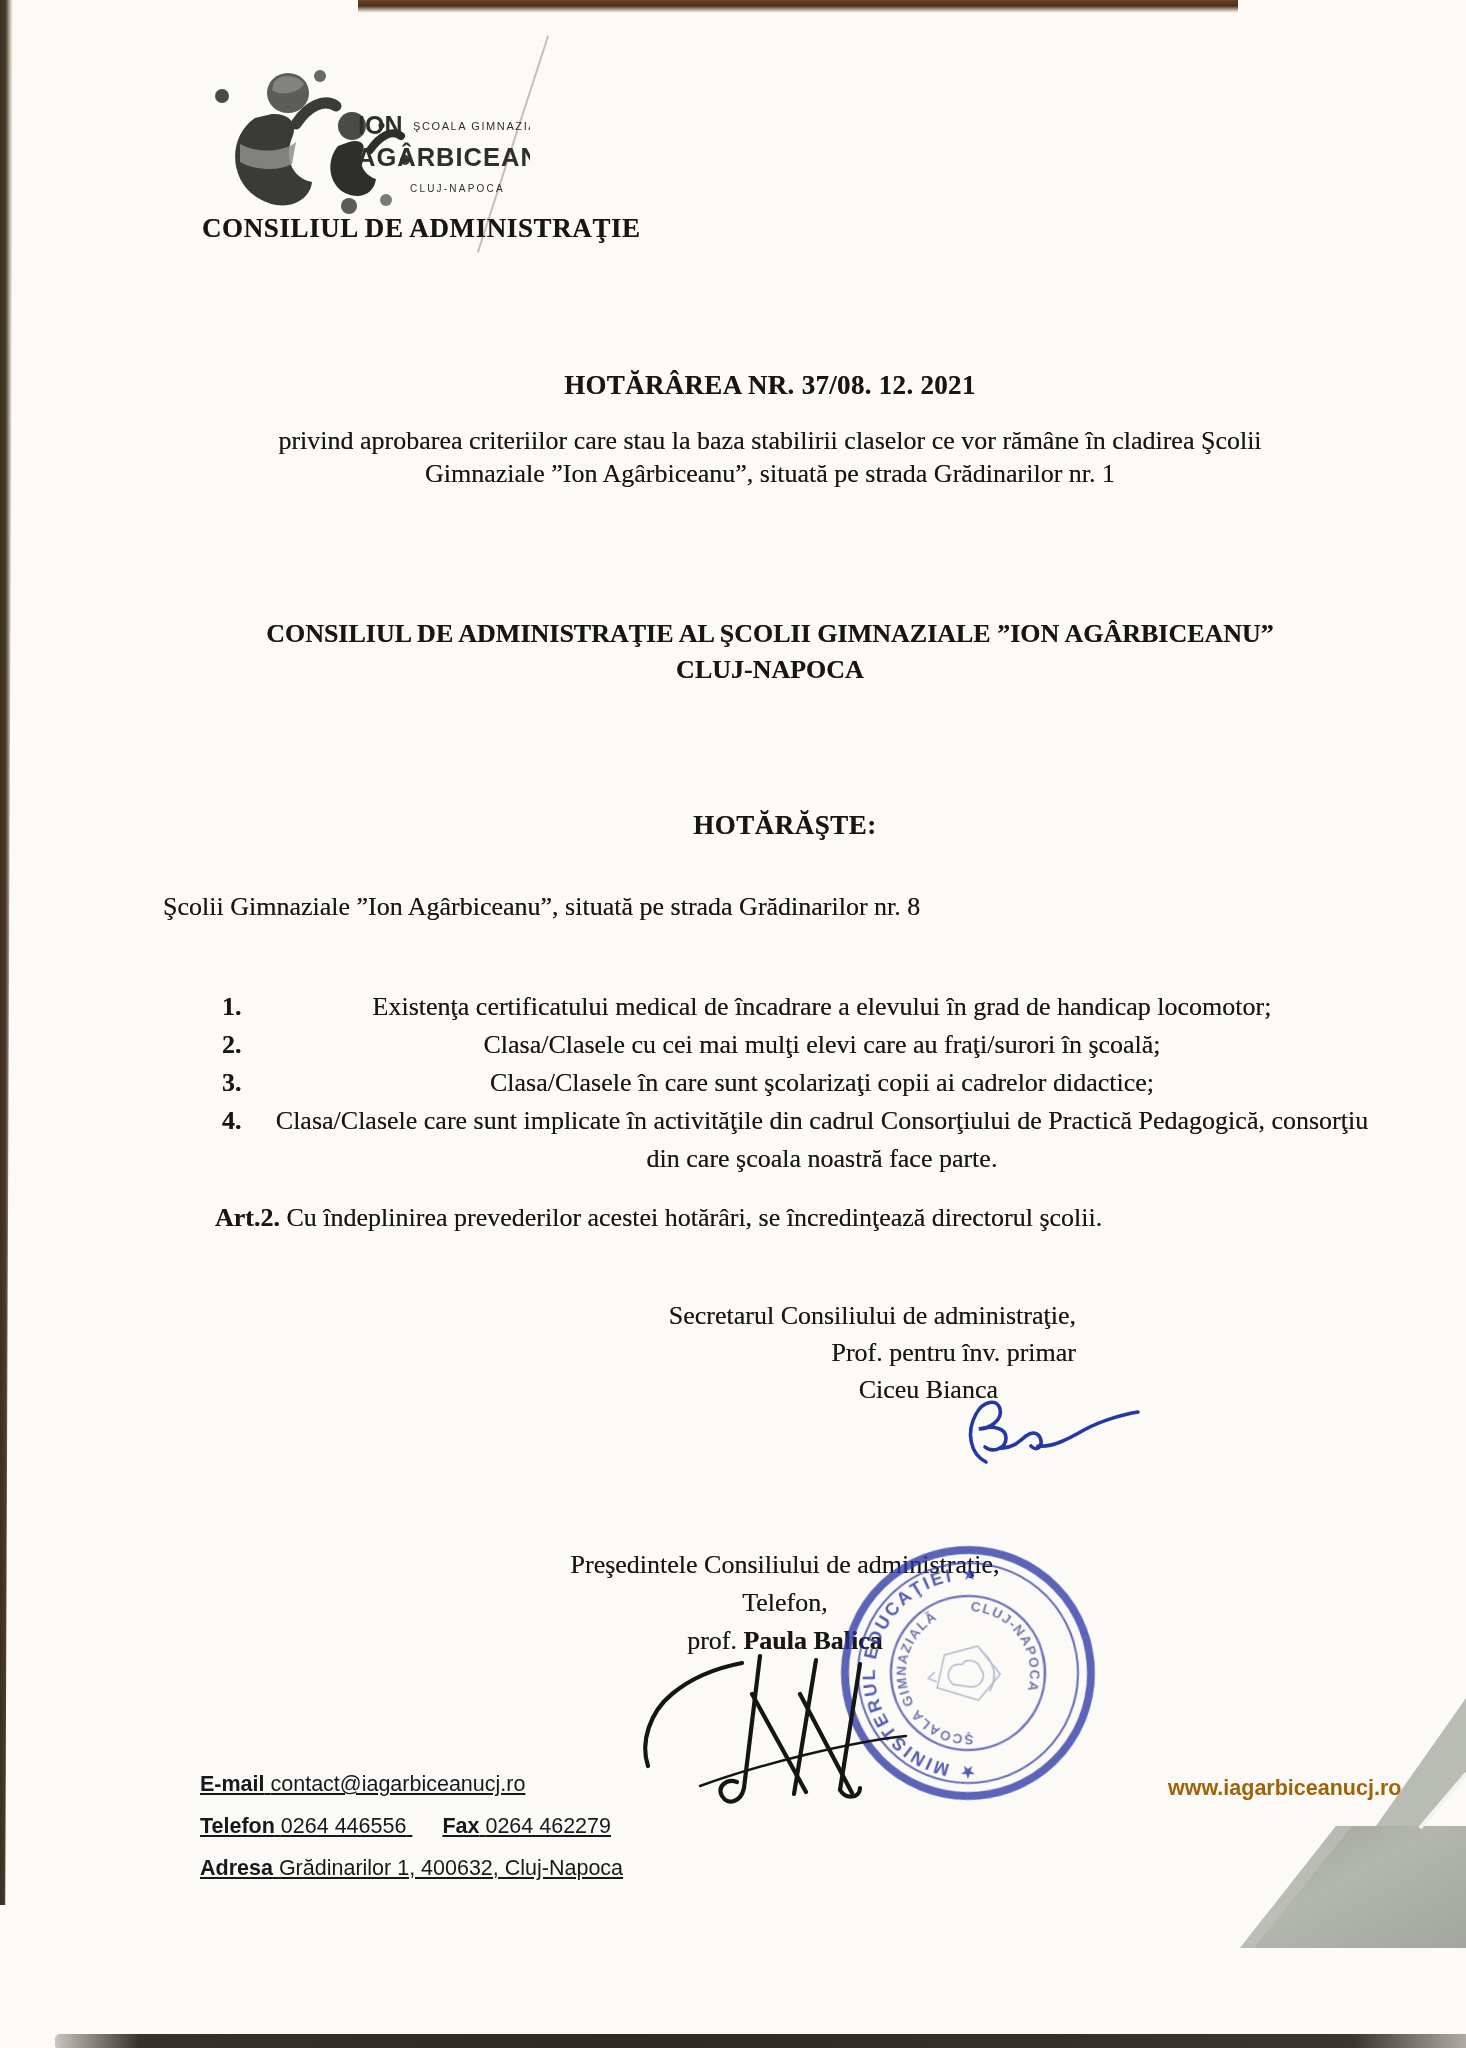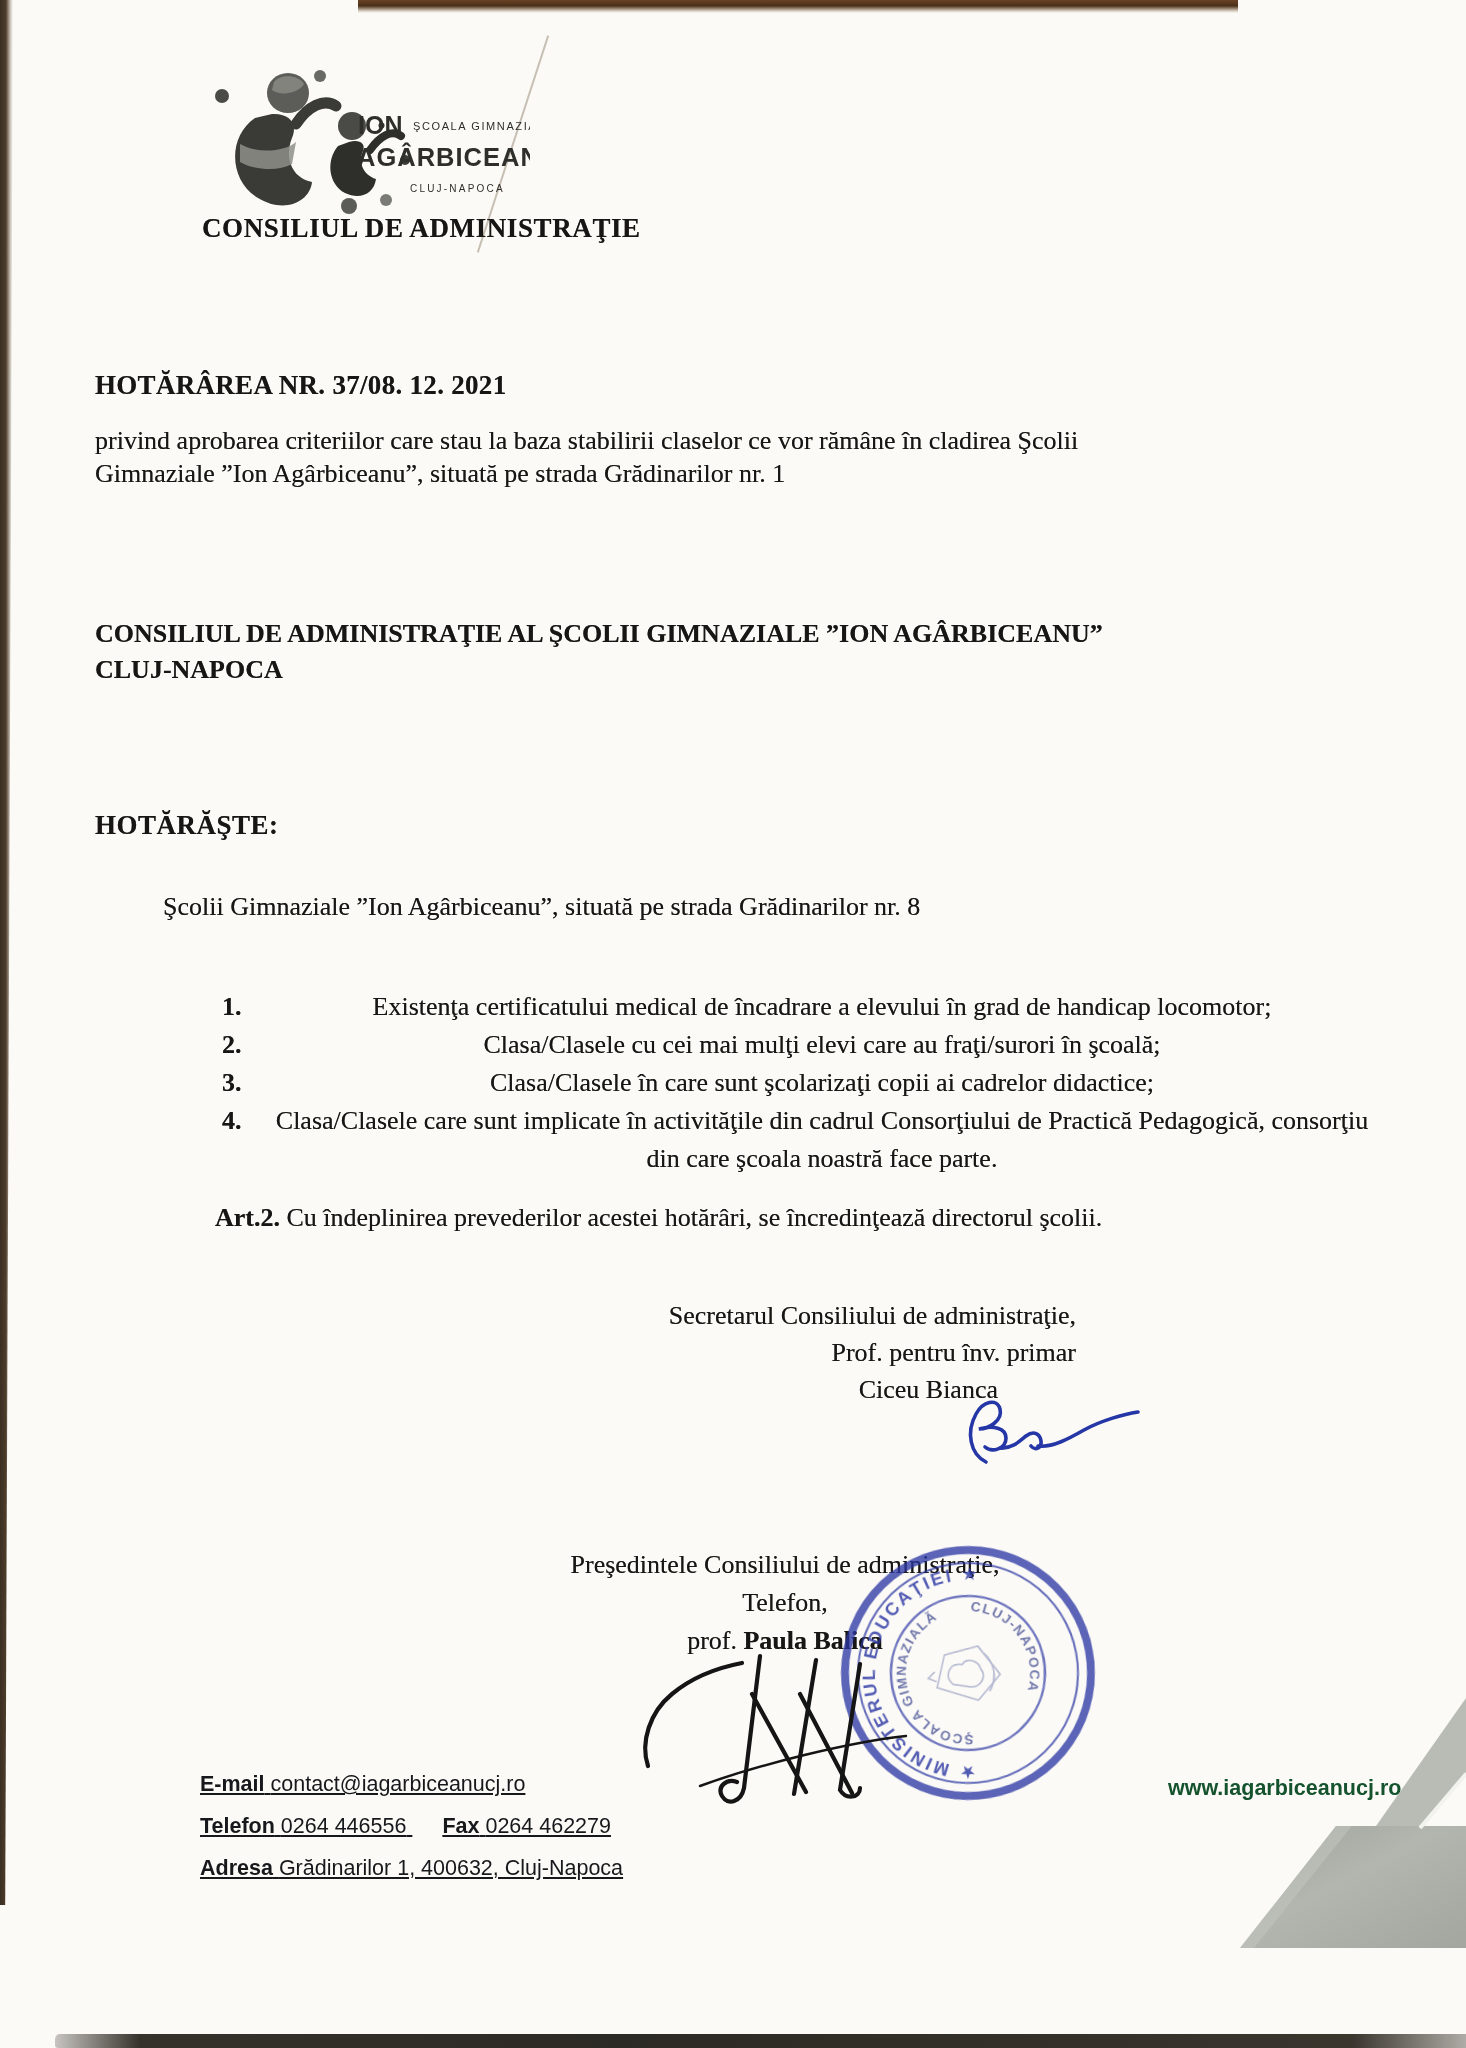--- a/index.html
+++ b/index.html
@@ -6,21 +6,21 @@
   #page{
     position:relative;width:1466px;height:2048px;margin:0 auto;
     background:#fbfaf6;overflow:hidden;
     font-family:"Liberation Serif","DejaVu Serif",serif;
     color:#171614;
   }
   .sans{font-family:"Liberation Sans","DejaVu Sans",sans-serif;}
   .abs{position:absolute;}
   .ink{text-shadow:0 0 .45px rgba(20,18,14,.6);}
   .b{font-weight:bold;}
-  .ctr{}
+  .ctr{text-align:center;}
 
   
   #edge-left{left:0;top:0;width:13px;height:1905px;
     background:linear-gradient(90deg,#2a1d10 0%,#3d2b18 45%,rgba(90,70,45,.35) 78%,rgba(120,100,70,0) 100%);
     clip-path:polygon(0 0,100% 0,40% 100%,0 100%);opacity:.92;}
   #edge-top{left:358px;top:0;width:880px;height:13px;
     background:linear-gradient(180deg,#6b4326 0%,#4a2f18 45%,rgba(120,85,50,.25) 85%,rgba(150,110,70,0) 100%);
     border-radius:0 0 45%/9px 45%/9px;filter:blur(.6px);}
   #edge-bottom{left:55px;top:2034px;width:1411px;height:14px;
     background:linear-gradient(90deg,rgba(46,42,36,.25) 0%,#35312b 6%,#2c2a25 40%,#343029 70%,#3a362e 92%,rgba(58,54,46,.4) 100%);
@@ -49,21 +49,21 @@
   
   #secretary{left:640px;top:1297px;width:436px;text-align:right;font-size:26px;line-height:37px;}
   #secretary .name{padding-right:78px;}
   #president{left:545px;top:1546px;width:480px;text-align:center;font-size:26px;line-height:38px;}
 
   
   #footer-left{left:200px;top:1772px;font-size:21.5px;color:#17181c;text-decoration:underline;}
   #footer-left .row{margin-bottom:17px;white-space:nowrap;}
   #footer-left .lab{font-weight:bold;}
   #footer-left .gap{margin-left:30px;}
-  #footer-right{left:1168px;top:1776px;font-size:21.5px;font-weight:bold;color:#14532d;}
+  #footer-right{left:1168px;top:1776px;font-size:21.5px;font-weight:bold;color:#a16207;}
 
   #overlay{left:0;top:0;width:1466px;height:2048px;pointer-events:none;}
 </style>
 </head>
 <body>
 
 <div id="page">
 
   <div id="edge-left" class="abs"></div>
   <div id="edge-top" class="abs"></div>

